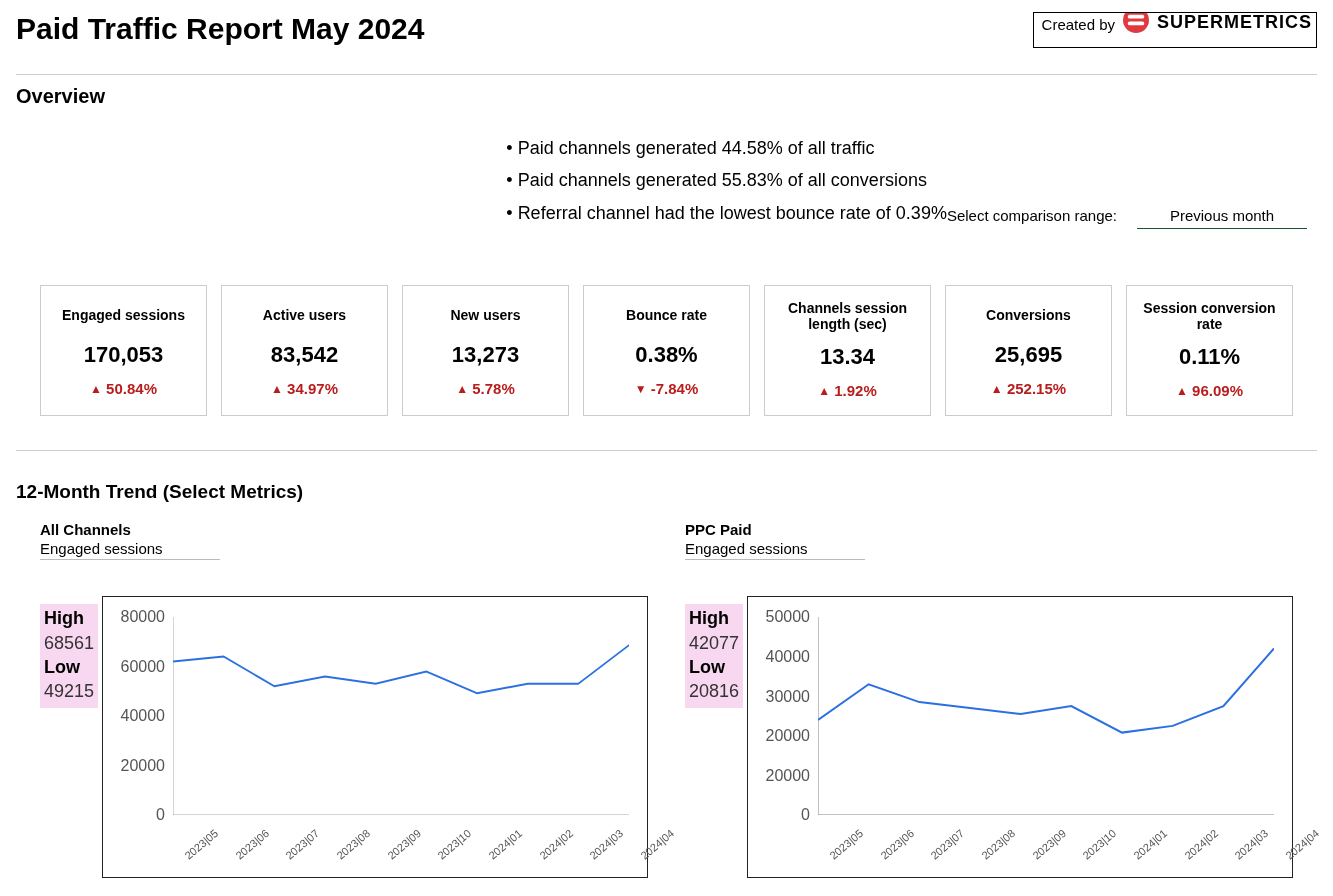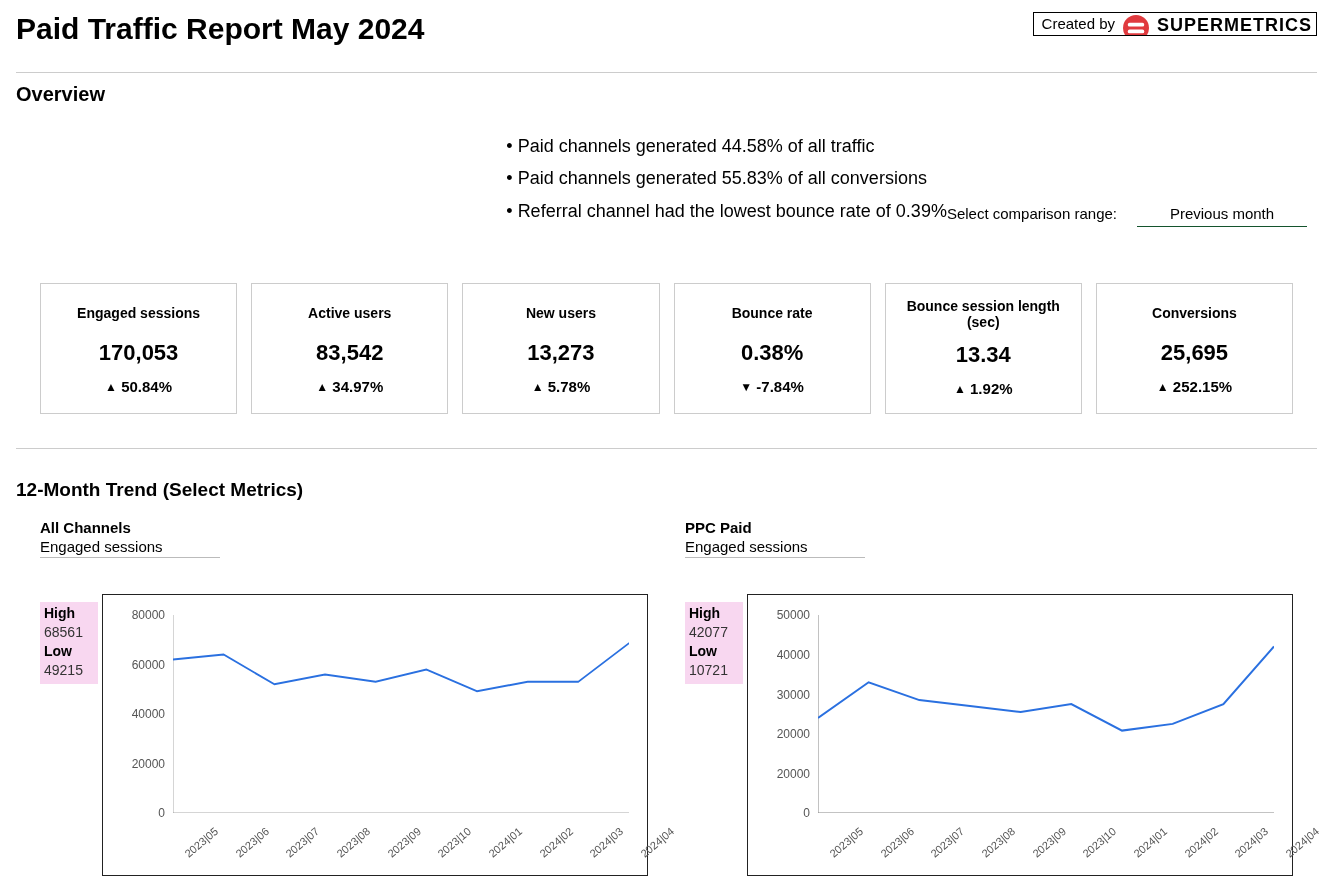--- a/index.html
+++ b/index.html
@@ -2,22 +2,22 @@
 <html><head>
   <meta charset="utf-8">
   <style>
     * { box-sizing: border-box; margin: 0; padding: 0; }
     html, body { width: 1333px; font-family: Arial, Helvetica, sans-serif; background: #fff; color: #000; }
     .page { padding: 12px 16px 30px 16px; }
 
     .header-row { display: flex; justify-content: space-between; align-items: flex-start; }
     .page-title { font-size: 30px; font-weight: bold; }
     .created-by {
-      border: 1px solid #000; height: 24px; padding: 2px 4px 2px 8px;
-      display: flex; align-items: flex-start; gap: 8px; font-size: 15px;
+      border: 1px solid #000; height: 36px; padding: 2px 4px 14px 8px;
+      display: flex; align-items: flex-end; gap: 8px; font-size: 15px;
       overflow: hidden; min-width: 258px;
     }
     .sm-logo {
       width: 26px; height: 26px; border-radius: 50%; background: #e03a3e;
       display: inline-flex; align-items: center; justify-content: center;
       color: #fff; font-weight: bold; font-size: 16px; flex-shrink: 0;
     }
     .sm-logo svg { display: block; }
     .sm-word { font-weight: 800; letter-spacing: 1px; font-size: 18px; }
 
@@ -31,47 +31,47 @@
     .comparison .value { border-bottom: 1px solid #14532d; min-width: 170px; text-align: center; padding-bottom: 4px; }
 
     .kpi-row { display: flex; gap: 14px; margin-top: 56px; padding: 0 24px; }
     .kpi {
       border: 1px solid #ccc; flex: 1; text-align: center;
       padding: 14px 6px 16px 6px; display: flex; flex-direction: column; gap: 12px;
       min-width: 0;
     }
     .kpi-label { font-size: 14px; font-weight: bold; line-height: 1.15; min-height: 30px; display: flex; align-items: center; justify-content: center; }
     .kpi-value { font-size: 22px; font-weight: bold; }
-    .kpi-delta { font-size: 15px; font-weight: 600; color: #000000; }
+    .kpi-delta { font-size: 15px; font-weight: 600; color: #b91c1c; }
     .kpi-delta .arrow { font-size: 12px; display: inline-block; transform: translateY(-1px); }
 
     .trend-section-title { font-size: 19px; font-weight: bold; margin: 30px 0 18px 0; }
 
     .trend-row { display: flex; gap: 37px; padding: 0 24px; }
     .trend-col { flex: 1; }
     .trend-header .chan { font-size: 15px; font-weight: bold; }
     .trend-header .metric {
       font-size: 15px; border-bottom: 1px solid #bbb; width: 180px; padding-bottom: 2px; margin-top: 2px;
     }
 
     .chart-wrap { display: flex; gap: 0; margin-top: 36px; align-items: flex-start; }
     .hl-box {
-      font-size: 14px; line-height: 1.35; background: #f8d7f0; padding: 2px 4px 4px 4px; width: 58px;
+      font-size: 18px; line-height: 1.35; background: #f8d7f0; padding: 2px 4px 4px 4px; width: 58px;
       color: #333; margin-top: 8px;
     }
     .hl-box b { color: #000; }
     .chart-box {
       flex: 1; border: 1px solid #222; height: 282px; position: relative; margin-left: 4px;
       padding: 10px 10px 0 10px;
     }
     .plot-area {
       position: absolute; left: 70px; right: 18px; top: 20px; bottom: 62px;
     }
     .y-ticks { position: absolute; left: 0; top: 20px; bottom: 62px; width: 68px; }
-    .y-tick { position: absolute; right: 6px; font-size: 12px; color: #555; transform: translateY(50%); }
+    .y-tick { position: absolute; right: 6px; font-size: 16px; color: #555; transform: translateY(50%); }
     .x-ticks { position: absolute; left: 70px; right: 18px; bottom: 0; height: 60px; }
     .x-tick {
       position: absolute; font-size: 11px; color: #555; white-space: nowrap;
       transform-origin: right top; transform: rotate(-40deg); top: 10px;
     }
     .axis-line { stroke: #888; stroke-width: 1; }
     .data-line { stroke: #2a70e0; stroke-width: 2; fill: none; }
   </style>
 </head>
 <body>
@@ -122,28 +122,33 @@
     <div class="kpi-label">New users</div>
     <div class="kpi-value">13,273</div>
     <div class="kpi-delta"><span class="arrow">▲</span> 5.78%</div>
   </div>
       <div class="kpi">
     <div class="kpi-label">Bounce rate</div>
     <div class="kpi-value">0.38%</div>
     <div class="kpi-delta"><span class="arrow">▼</span> -7.84%</div>
   </div>
       <div class="kpi">
-    <div class="kpi-label">Bounce session length (sec)</div>
+    <div class="kpi-label">Channels session length (sec)</div>
     <div class="kpi-value">13.34</div>
     <div class="kpi-delta"><span class="arrow">▲</span> 1.92%</div>
   </div>
       <div class="kpi">
     <div class="kpi-label">Conversions</div>
     <div class="kpi-value">25,695</div>
     <div class="kpi-delta"><span class="arrow">▲</span> 252.15%</div>
+  </div>
+      <div class="kpi">
+    <div class="kpi-label">Session conversion rate</div>
+    <div class="kpi-value">0.11%</div>
+    <div class="kpi-delta"><span class="arrow">▲</span> 96.09%</div>
   </div>
     </div>
 
   <hr class="rule" style="margin-top:34px;">
 
   <div class="trend-section-title">12-Month Trend (Select Metrics)</div>
 
   <div class="trend-row" id="trend-row">
       <div class="trend-col">
     <div class="trend-header">
@@ -187,21 +192,21 @@
       <div class="trend-col">
     <div class="trend-header">
       <div class="chan">PPC Paid</div>
       <div class="metric">Engaged sessions</div>
     </div>
     <div class="chart-wrap">
       <div class="hl-box">
         <b>High</b><br>
         <span>42077</span><br>
         <b>Low</b><br>
-        <span>10721</span>
+        <span>20816</span>
       </div>
       <div class="chart-box">
         <div class="y-ticks">
               <div class="y-tick" style="bottom: 0%;">0</div>
               <div class="y-tick" style="bottom: 20%;">20000</div>
               <div class="y-tick" style="bottom: 40%;">20000</div>
               <div class="y-tick" style="bottom: 60%;">30000</div>
               <div class="y-tick" style="bottom: 80%;">40000</div>
               <div class="y-tick" style="bottom: 100%;">50000</div>
             </div>

